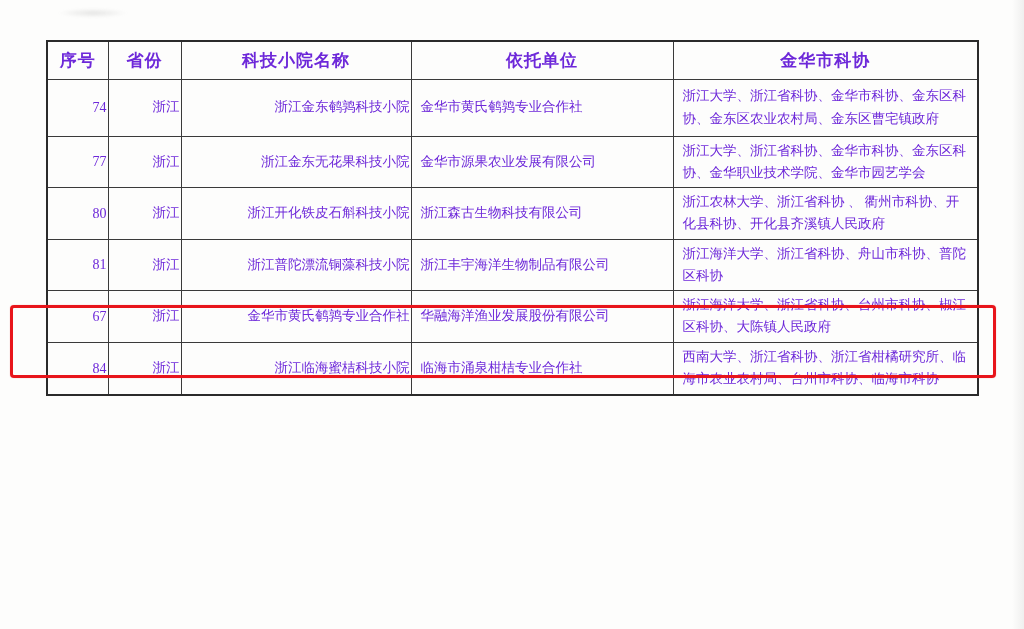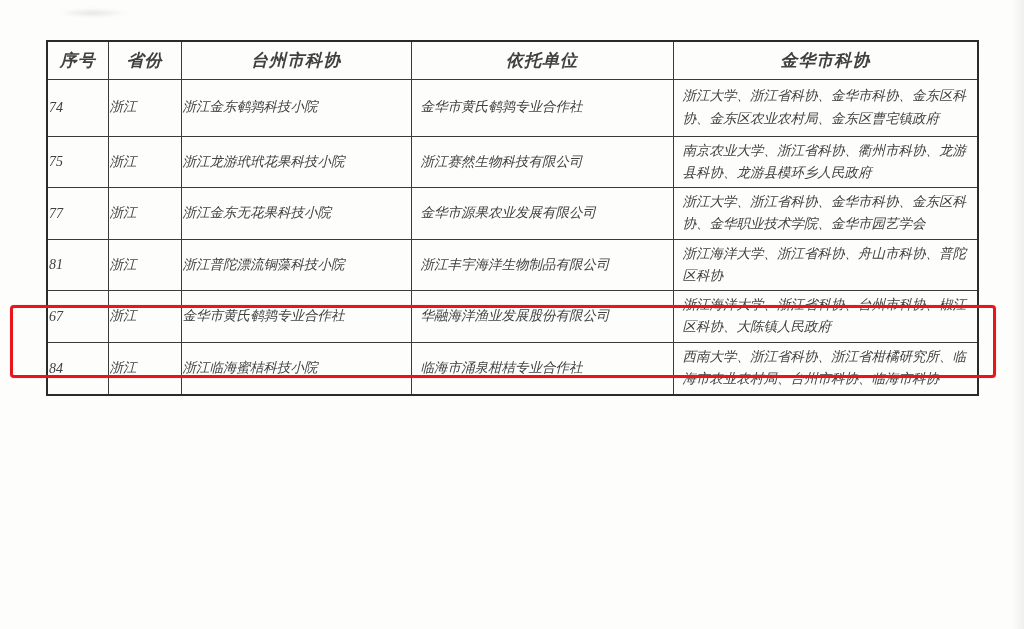--- a/index.html
+++ b/index.html
@@ -28,35 +28,34 @@
   table.doc{
     position:absolute;left:46px;top:40px;
     width:931px;
     border-collapse:collapse;
     table-layout:fixed;
     border:2px solid #2b2b2b;
     background:#fdfdfc;
   }
   table.doc th, table.doc td{
     border:1px solid #3a3a3a;
-    color:#404040;
+    color:#6d28d9;
     vertical-align:middle;
     overflow:hidden;
-    font-style:italic;
   }
   thead tr{height:38px;}
   thead th{
     font-size:17px;font-weight:700;text-align:center;
     letter-spacing:1px;
   }
   tbody tr{height:47px;}
   tbody tr:first-child{height:57px;}
   tbody tr:last-child{height:53px;}
   tbody td{font-size:13.5px;line-height:1.65;}
-  .col-no,.col-province,.col-name{text-align:left;}
+  .col-no,.col-province,.col-name{text-align:right;}
   .col-host,.col-partners{text-align:left;padding:3px 9px;}
   .col-no{font-family:"Liberation Serif",serif;font-size:14px;}
   
   .highlight-box{
     position:absolute;left:10px;top:305px;width:980px;height:67px;
     border:3px solid #e8151b;
     border-radius:4px;
     box-shadow:0 0 1px rgba(232,21,27,0.5);
     pointer-events:none;
     z-index:5;
@@ -75,46 +74,46 @@
       <col style="width:61px">
       <col style="width:73px">
       <col style="width:230px">
       <col style="width:262px">
       <col style="width:305px">
     </colgroup>
     <thead>
       <tr>
         <th>序号</th>
         <th>省份</th>
-        <th>台州市科协</th>
+        <th>科技小院名称</th>
         <th>依托单位</th>
         <th>金华市科协</th>
       </tr>
     </thead>
     <tbody>
         <tr>
           <td class="col-no">74</td>
           <td class="col-province">浙江</td>
           <td class="col-name">浙江金东鹌鹑科技小院</td>
           <td class="col-host">金华市黄氏鹌鹑专业合作社</td>
           <td class="col-partners">浙江大学、浙江省科协、金华市科协、金东区科协、金东区农业农村局、金东区曹宅镇政府</td>
         </tr>
         <tr>
-          <td class="col-no">75</td>
-          <td class="col-province">浙江</td>
-          <td class="col-name">浙江龙游玳玳花果科技小院</td>
-          <td class="col-host">浙江赛然生物科技有限公司</td>
-          <td class="col-partners">南京农业大学、浙江省科协、衢州市科协、龙游县科协、龙游县模环乡人民政府</td>
-        </tr>
-        <tr>
           <td class="col-no">77</td>
           <td class="col-province">浙江</td>
           <td class="col-name">浙江金东无花果科技小院</td>
           <td class="col-host">金华市源果农业发展有限公司</td>
           <td class="col-partners">浙江大学、浙江省科协、金华市科协、金东区科协、金华职业技术学院、金华市园艺学会</td>
+        </tr>
+        <tr>
+          <td class="col-no">80</td>
+          <td class="col-province">浙江</td>
+          <td class="col-name">浙江开化铁皮石斛科技小院</td>
+          <td class="col-host">浙江森古生物科技有限公司</td>
+          <td class="col-partners">浙江农林大学、浙江省科协 、 衢州市科协、开化县科协、开化县齐溪镇人民政府</td>
         </tr>
         <tr>
           <td class="col-no">81</td>
           <td class="col-province">浙江</td>
           <td class="col-name">浙江普陀漂流铜藻科技小院</td>
           <td class="col-host">浙江丰宇海洋生物制品有限公司</td>
           <td class="col-partners">浙江海洋大学、浙江省科协、舟山市科协、普陀区科协</td>
         </tr>
         <tr>
           <td class="col-no">67</td>

